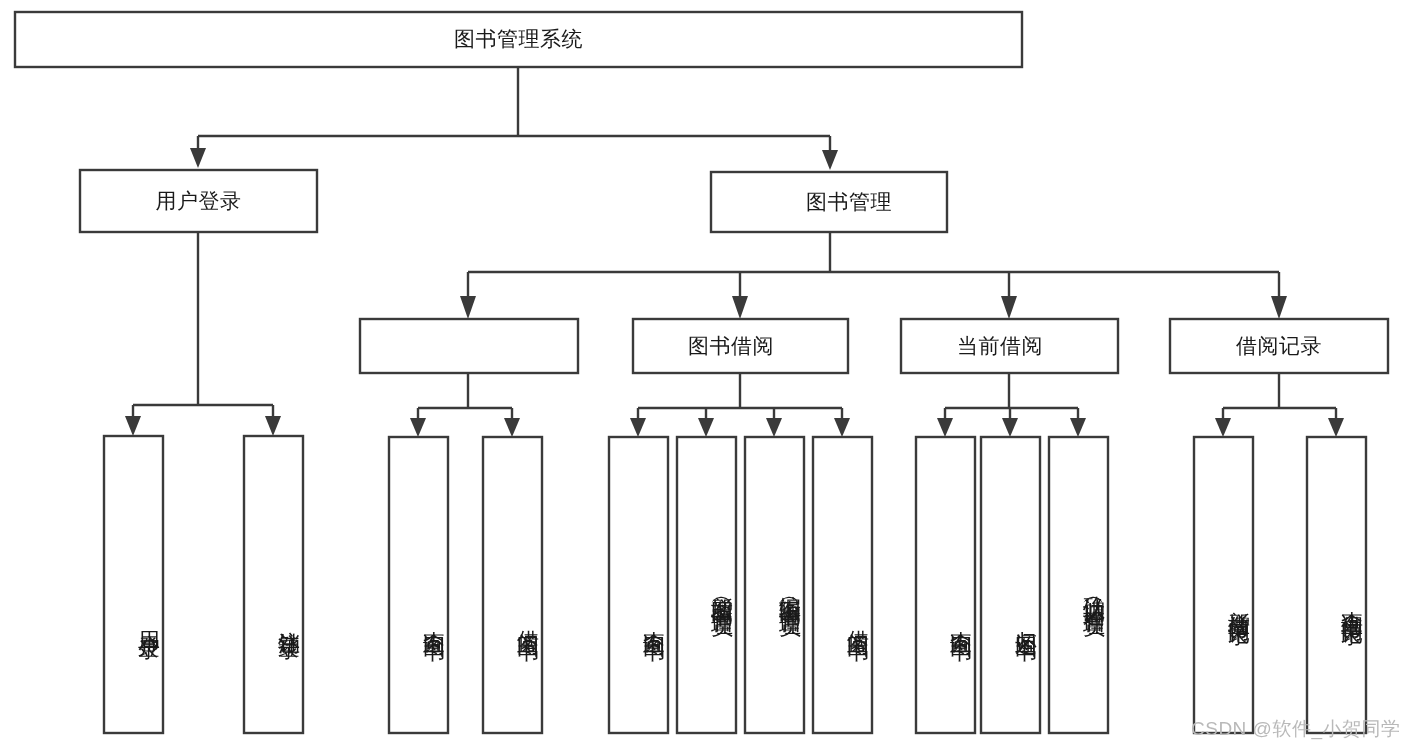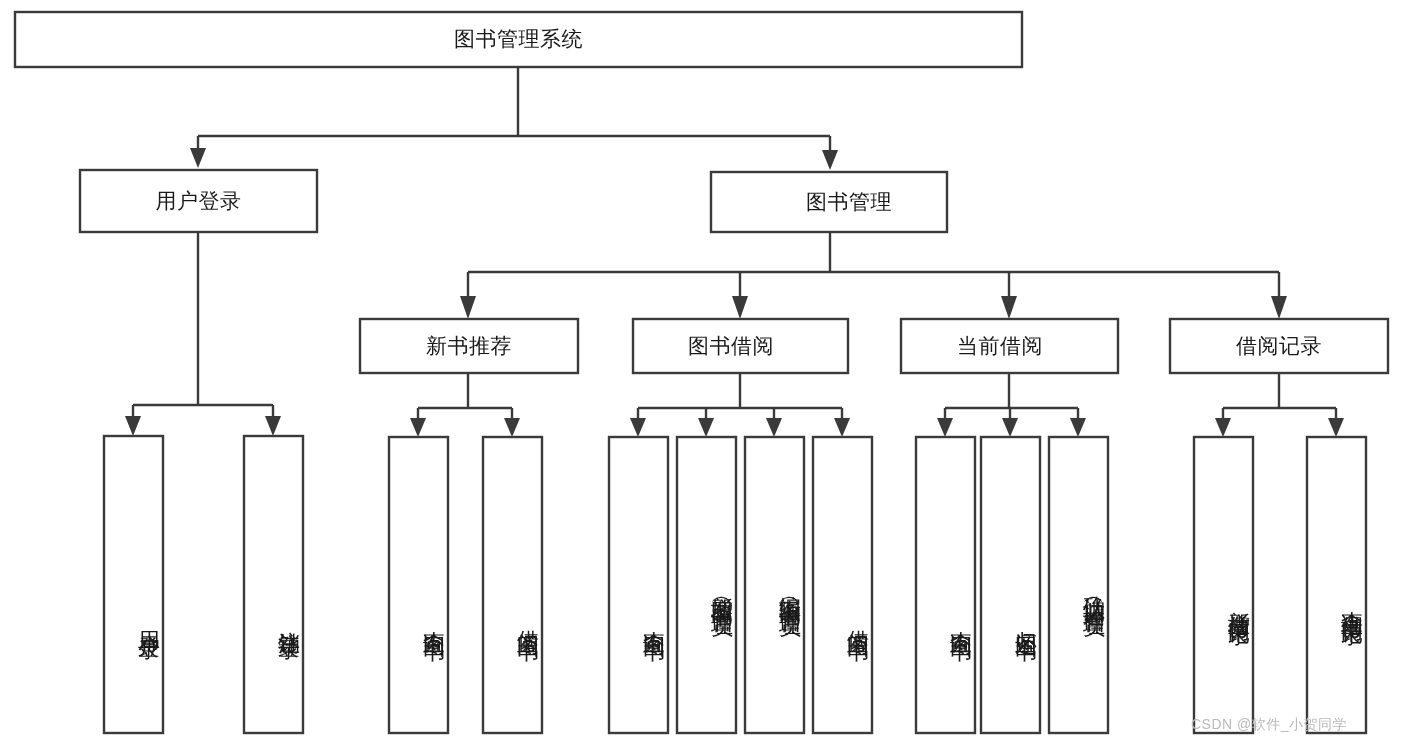--- a/index.html
+++ b/index.html
@@ -63,21 +63,21 @@
     line-height: 1.28;
     letter-spacing: 3px;
     align-items: flex-start;
     justify-content: center;
     padding-top: 8px;
     box-sizing: border-box;
   }
   .watermark {
     position: absolute;
     color: #b9b9b9;
-    font-size: 14px;
+    font-size: 19px;
     letter-spacing: 0.5px;
     white-space: nowrap;
     user-select: none;
   }
 </style>
 </head>
 <body>
 
 <div id="diagram-root">
 
@@ -179,21 +179,20 @@
     <rect class="node-rect" x="1049" y="437" width="59" height="296"></rect>
     <rect class="node-rect" x="1194" y="437" width="59" height="296"></rect>
     <rect class="node-rect" x="1307" y="437" width="59" height="296"></rect>
   </svg>
 
   <div class="node-label horizontal" style="left:15px; top:12px; width:1007px; height:55px;">图书管理系统</div>
 
   <div class="node-label horizontal" style="left:80px; top:170px; width:237px; height:62px;">用户登录</div>
   <div class="node-label horizontal" style="left:711px; top:172px; width:276px; height:60px;">图书管理</div>
 
-  <div class="node-label horizontal" style="left:360px; top:319px; width:218px; height:54px;">新书推荐</div>
   <div class="node-label horizontal" style="left:633px; top:319px; width:196px; height:54px;">图书借阅</div>
   <div class="node-label horizontal" style="left:901px; top:319px; width:198px; height:54px;">当前借阅</div>
   <div class="node-label horizontal" style="left:1170px; top:319px; width:218px; height:54px;font-family:Liberation Serif, serif;">借阅记录</div>
 
   <div class="node-label vertical" style="left:104px; top:497px; width:59px; height:236px;">用户登录</div>
   <div class="node-label vertical" style="left:244px; top:497px; width:59px; height:236px;">注销登录</div>
   <div class="node-label vertical" style="left:389px; top:497px; width:59px; height:236px;">查询图书</div>
   <div class="node-label vertical" style="left:483px; top:497px; width:59px; height:236px;">借阅图书</div>
   <div class="node-label vertical" style="left:609px; top:497px; width:59px; height:236px;">查询图书</div>
   <div class="node-label vertical" style="left:677px; top:442px; width:59px; height:291px;">新增图书（管理员）</div>

